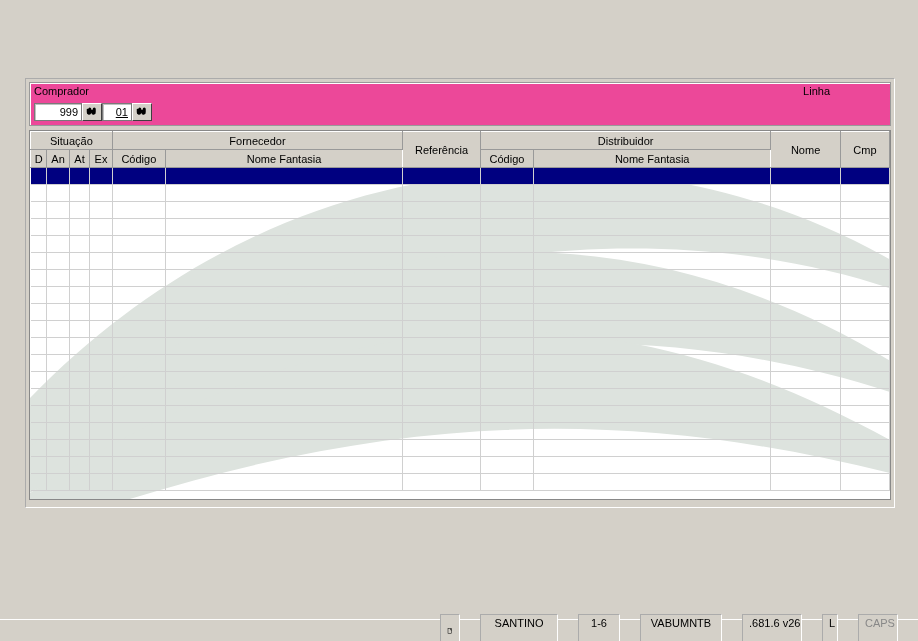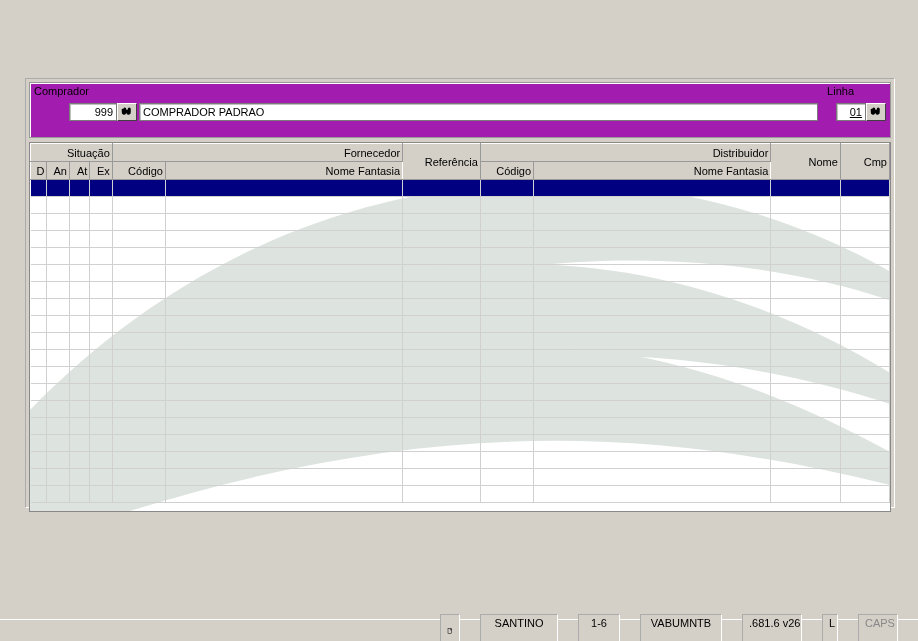--- a/index.html
+++ b/index.html
@@ -15,23 +15,23 @@
   .panel {
     position: absolute;
     left: 25px; top: 78px;
     width: 870px; height: 430px;
     background: #d4d0c8;
     border: 1px inset #fff;
     padding: 3px;
   }
   .filter-bar {
     position: relative;
-    height: 56px;
+    height: 44px;
     border: 1px solid #999;
-    background: #a21caf;
+    background: #ec4899;
     box-shadow: inset 1px 1px 0 #fff;
     padding: 2px 4px 4px 4px;
     margin-bottom: 4px;
   }
   .lbl { font-size: 11px; color: #000; }
   .row2 { position: absolute; left: 4px; top: 20px; right: 4px; display: flex; align-items: center; }
   .input {
     background: #fff;
     border: 1px solid #7a7a7a;
     box-shadow: inset 1px 1px 0 #c0c0c0;
@@ -43,36 +43,35 @@
   .btn {
     height: 18px; width: 20px;
     border: 1px solid #404040;
     border-top-color: #fff; border-left-color: #fff;
     background: #d4d0c8;
     padding: 0;
     display: inline-flex; align-items: center; justify-content: center;
     cursor: pointer;
   }
   .btn svg { width: 12px; height: 12px; }
-  .comp-code { width: 48px; margin-left: 35px; }
+  .comp-code { width: 48px; }
   .comp-name { flex: 1; margin-left: 2px; margin-right: 18px; }
-  .linha-label { position: absolute; top: 2px; right: 36px; }
+  .linha-label { position: absolute; top: 2px; right: 60px; }
   .linha-code { width: 30px; text-decoration: underline; }
   .grid-wrap {
     position: relative;
     border: 1px solid #888;
     background: #fff;
     height: 370px;
     overflow: hidden;
   }
   table.grid {
     border-collapse: collapse;
     width: 100%;
     table-layout: fixed;
-    text-align: right;
   }
   .grid th {
     background: #d4d0c8;
     border: 1px solid #999;
     border-top-color: #fff; border-left-color: #fff;
     font-weight: normal;
     font-size: 11px;
     height: 18px;
     padding: 0 2px;
     white-space: nowrap;
@@ -127,21 +126,20 @@
   <div class="filter-bar">
     <span class="lbl" style="position:absolute;left:4px;top:2px;">Comprador</span>
     <span class="lbl linha-label">Linha</span>
     <div class="row2">
       <input class="input right comp-code" value="999" style="">
       <button class="btn">
         <svg viewBox="0 0 16 16">
             <path d="M3 4a2 2 0 014 0v1h2V4a2 2 0 014 0v4a3 3 0 01-6 1H7a3 3 0 01-6-1V4a2 2 0 012 0z" fill="#000"></path>
           </svg>
       </button>
-      <input class="input comp-name" value="COMPRADOR PADRAO" style="">
       <input class="input right linha-code" value="01" style="">
       <button class="btn">
         <svg viewBox="0 0 16 16">
             <path d="M3 4a2 2 0 014 0v1h2V4a2 2 0 014 0v4a3 3 0 01-6 1H7a3 3 0 01-6-1V4a2 2 0 012 0z" fill="#000"></path>
           </svg>
       </button>
     </div>
   </div>
 
   <div class="grid-wrap">

